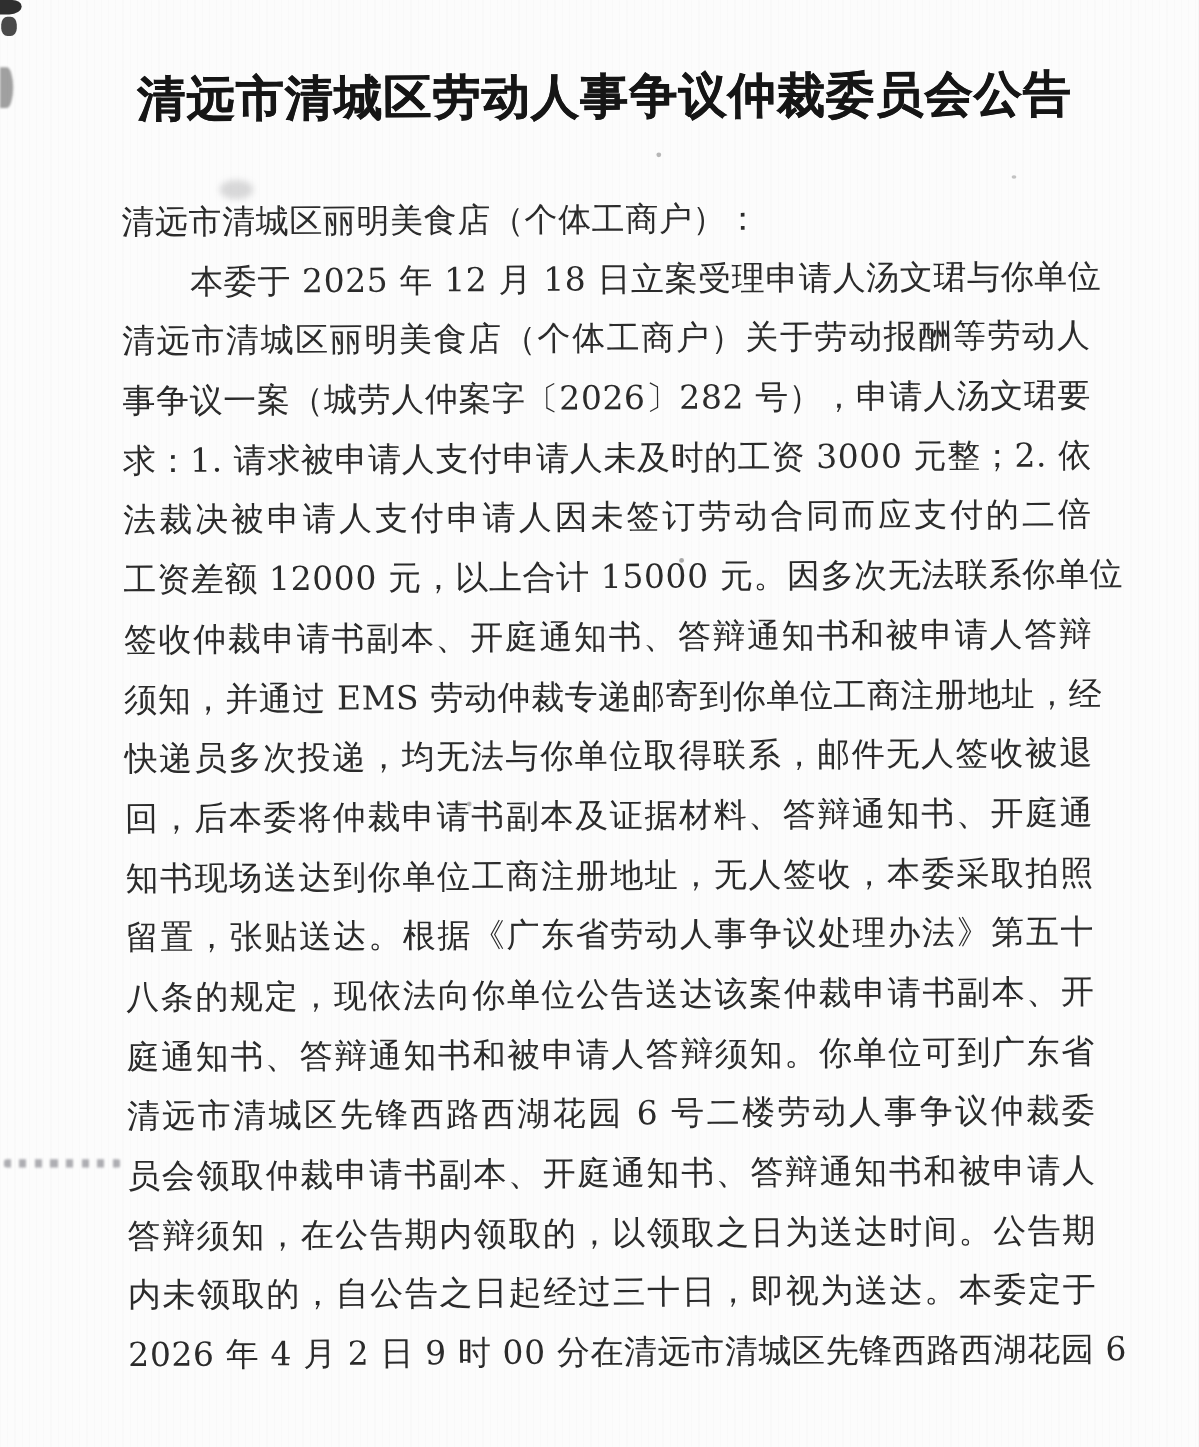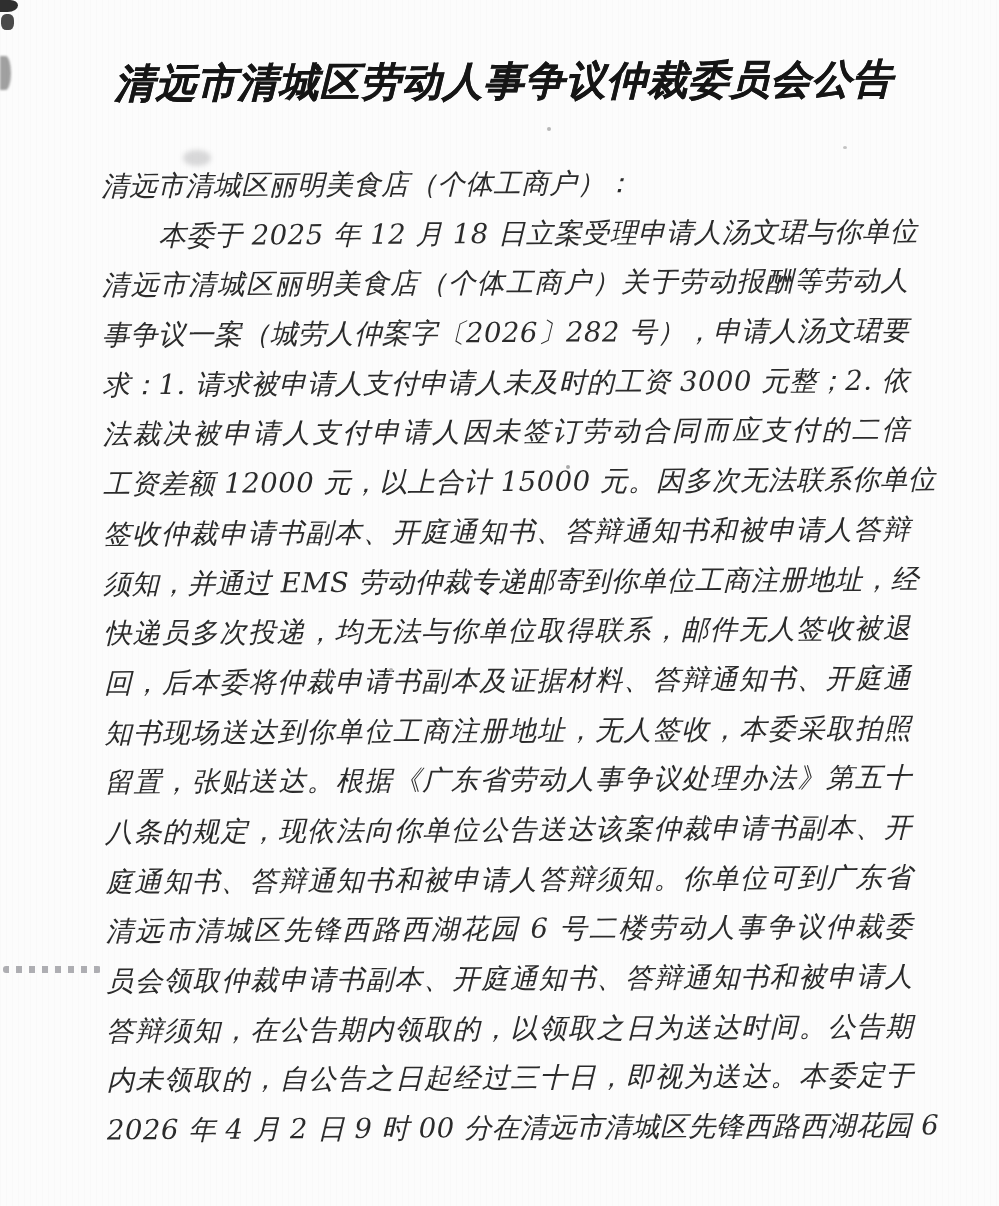--- a/index.html
+++ b/index.html
@@ -13,21 +13,20 @@
     height: 1206px;
     margin: 0 auto;
     overflow: hidden;
     background:
       repeating-linear-gradient(90deg,
         rgba(0,0,0,0.012) 0px, rgba(0,0,0,0.012) 1px,
         transparent 1px, transparent 6px),
       #fcfcfc;
     color: #2b2b2b;
     font-family: "DejaVu Serif", "Liberation Serif", serif;
-    font-style: italic;
   }
   .content {
     position: absolute;
     left: 0; top: 0; right: 0; bottom: 0;
     padding: 55px 92px 0 100px;
     transform: rotate(-0.35deg);
     transform-origin: 50% 0;
   }
   .doc-title {
     margin: 0 0 52px 0;

